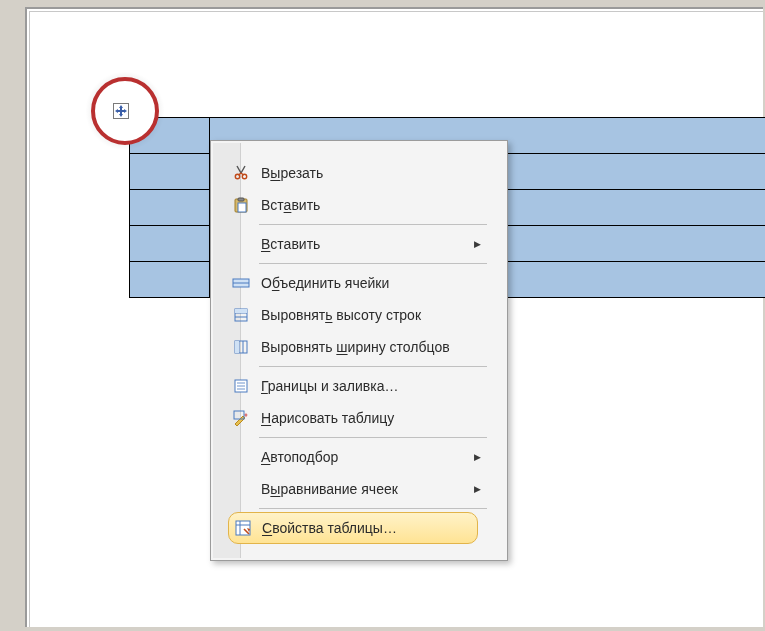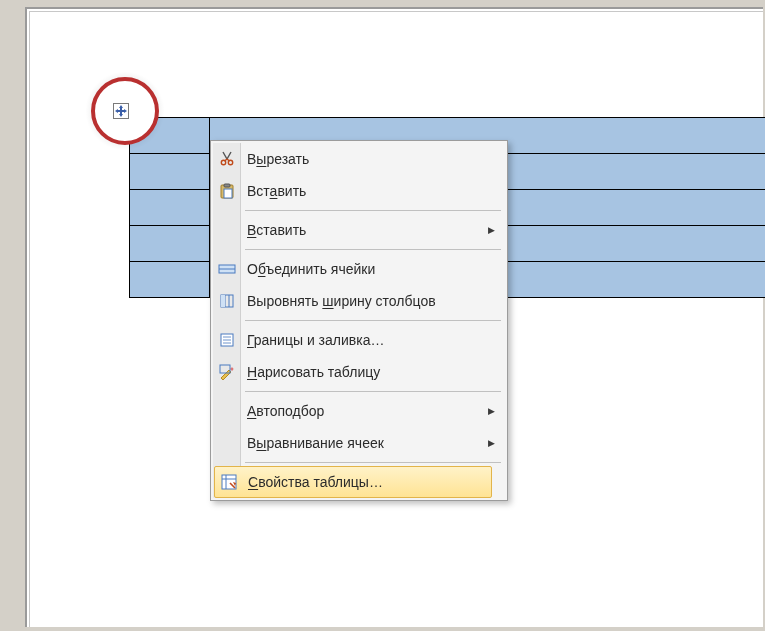--- a/index.html
+++ b/index.html
@@ -84,21 +84,21 @@
   .col2 { background: #a7c4e2; }
 
   .context-menu {
     position: absolute;
     left: 183px;
     top: 131px;
     width: 298px;
     background: #f4f4f4;
     border: 1px solid #9b9b9b;
     box-shadow: 3px 3px 6px rgba(0,0,0,0.25);
-    padding: 2px;
+    padding: 16px;
     z-index: 10;
   }
   .menu-icon-col {
     position: absolute;
     left: 2px;
     top: 2px;
     bottom: 2px;
     width: 28px;
     background: #e9e9e9;
     border-right: 1px solid #d0d0d0;
@@ -119,21 +119,21 @@
     position: absolute;
     right: 10px;
     top: 50%;
     transform: translateY(-55%);
     font-size: 9px;
     color: #3a3a3a;
   }
   .menu-item.highlight {
     background: linear-gradient(#fff2c8, #ffe394);
     border: 1px solid #e2b44a;
-    border-radius: 2px;
+    border-radius: 10px;
     margin-left: 1px;
     margin-right: 13px;
     padding-left: 33px;
     text-align: center;
   }
   .menu-item .mi-icon {
     position: absolute;
     left: 4px;
     top: 50%;
     transform: translateY(-50%);
@@ -226,20 +226,30 @@
               <rect x="1" y="4" width="16" height="8" fill="#cfe1f5" stroke="#4a7abf"></rect>
               <path d="M1 8h16" stroke="#4a7abf"></path>
             </svg>
           </span>
           <span>О<span class="u">б</span>ъединить ячейки</span>
         </div>
         <div class="menu-item">
           <span class="mi-icon">
             <svg width="16" height="16" viewBox="0 0 16 16">
               <rect x="2" y="2" width="12" height="12" fill="none" stroke="#4a7abf"></rect>
+              <path d="M2 6h12M2 10h12" stroke="#4a7abf"></path>
+              <rect x="2" y="2" width="12" height="4" fill="#cfe1f5"></rect>
+            </svg>
+          </span>
+          <span>Выровнят<span class="u">ь</span> высоту строк</span>
+        </div>
+        <div class="menu-item">
+          <span class="mi-icon">
+            <svg width="16" height="16" viewBox="0 0 16 16">
+              <rect x="2" y="2" width="12" height="12" fill="none" stroke="#4a7abf"></rect>
               <path d="M6 2v12M10 2v12" stroke="#4a7abf"></path>
               <rect x="2" y="2" width="4" height="12" fill="#cfe1f5"></rect>
             </svg>
           </span>
           <span>Выровнять <span class="u">ш</span>ирину столбцов</span>
         </div>
         <div class="menu-sep"></div>
         <div class="menu-item">
           <span class="mi-icon">
             <svg width="16" height="16" viewBox="0 0 16 16">

